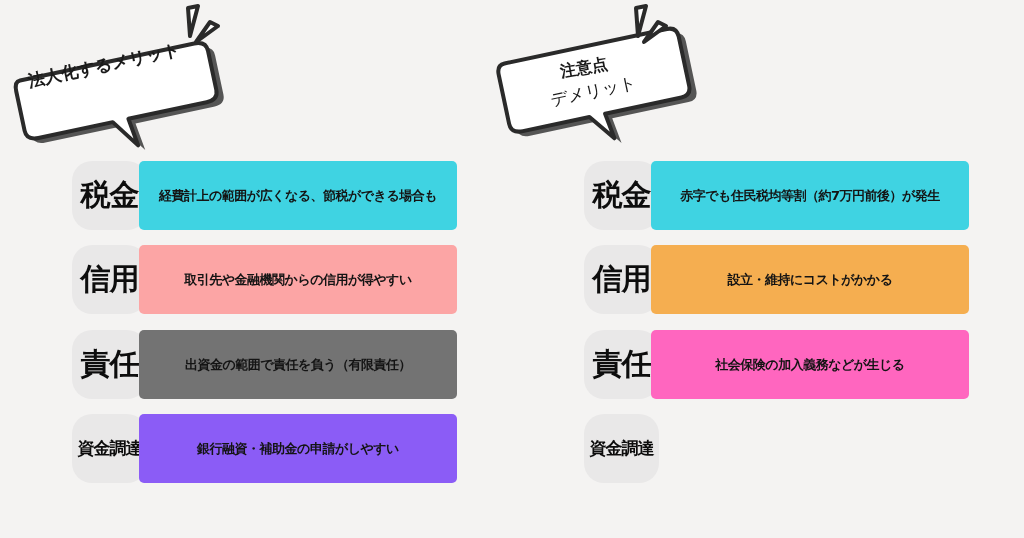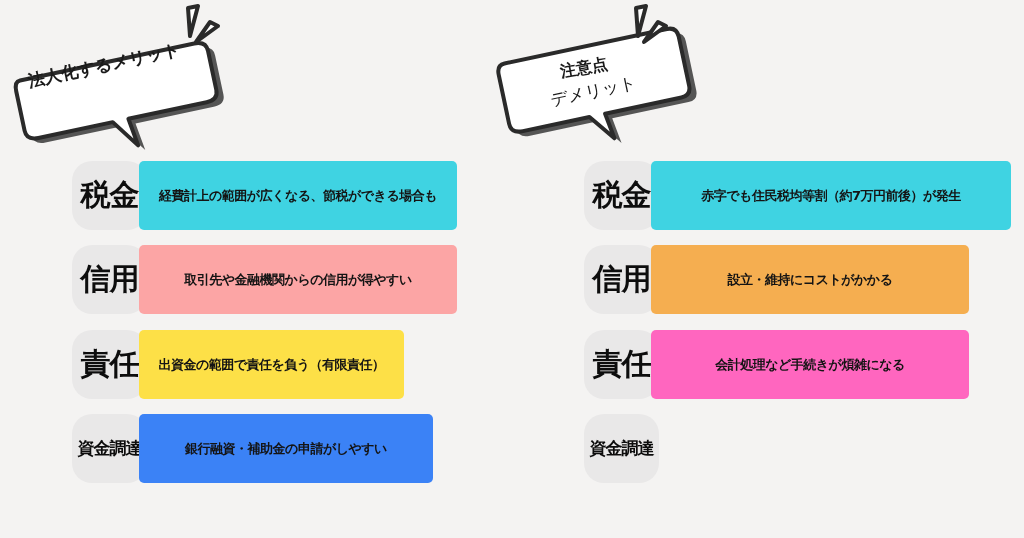--- a/index.html
+++ b/index.html
@@ -50,34 +50,34 @@
 <div class="row" style="left:55px;top:161px;width:403px;">
   <div class="label-box big">税金</div>
   <div class="pill" style="width:318px;background:#3fd3e2;">経費計上の範囲が広くなる、節税ができる場合も</div>
 </div>
 <div class="row" style="left:55px;top:245px;width:403px;">
   <div class="label-box big">信用</div>
   <div class="pill" style="width:318px;background:#fca5a5;">取引先や金融機関からの信用が得やすい</div>
 </div>
 <div class="row" style="left:55px;top:330px;width:403px;">
   <div class="label-box big">責任</div>
-  <div class="pill" style="width:265px;background:#fde047;">出資金の範囲で責任を負う（有限責任）</div>
+  <div class="pill" style="width:318px;background:#737373;">出資金の範囲で責任を負う（有限責任）</div>
 </div>
 <div class="row" style="left:55px;top:414px;width:403px;">
   <div class="label-box small">資金調達</div>
-  <div class="pill" style="width:294px;background:#3b82f6;">銀行融資・補助金の申請がしやすい</div>
+  <div class="pill" style="width:318px;background:#8b5cf6;">銀行融資・補助金の申請がしやすい</div>
 </div>
 
 <div class="row" style="left:567px;top:161px;width:403px;">
   <div class="label-box big">税金</div>
-  <div class="pill" style="width:360px;background:#3fd3e2;">赤字でも住民税均等割（約7万円前後）が発生</div>
+  <div class="pill" style="width:318px;background:#3fd3e2;">赤字でも住民税均等割（約7万円前後）が発生</div>
 </div>
 <div class="row" style="left:567px;top:245px;width:403px;">
   <div class="label-box big">信用</div>
   <div class="pill" style="width:318px;background:#f5ae50;">設立・維持にコストがかかる</div>
 </div>
 <div class="row" style="left:567px;top:330px;width:403px;">
   <div class="label-box big">責任</div>
-  <div class="pill" style="width:318px;background:#ff66bf;">会計処理など手続きが煩雑になる</div>
+  <div class="pill" style="width:318px;background:#ff66bf;">社会保険の加入義務などが生じる</div>
 </div>
 <div class="row" style="left:567px;top:414px;width:403px;">
   <div class="label-box small">資金調達</div>
 </div>
 
 </body></html>

